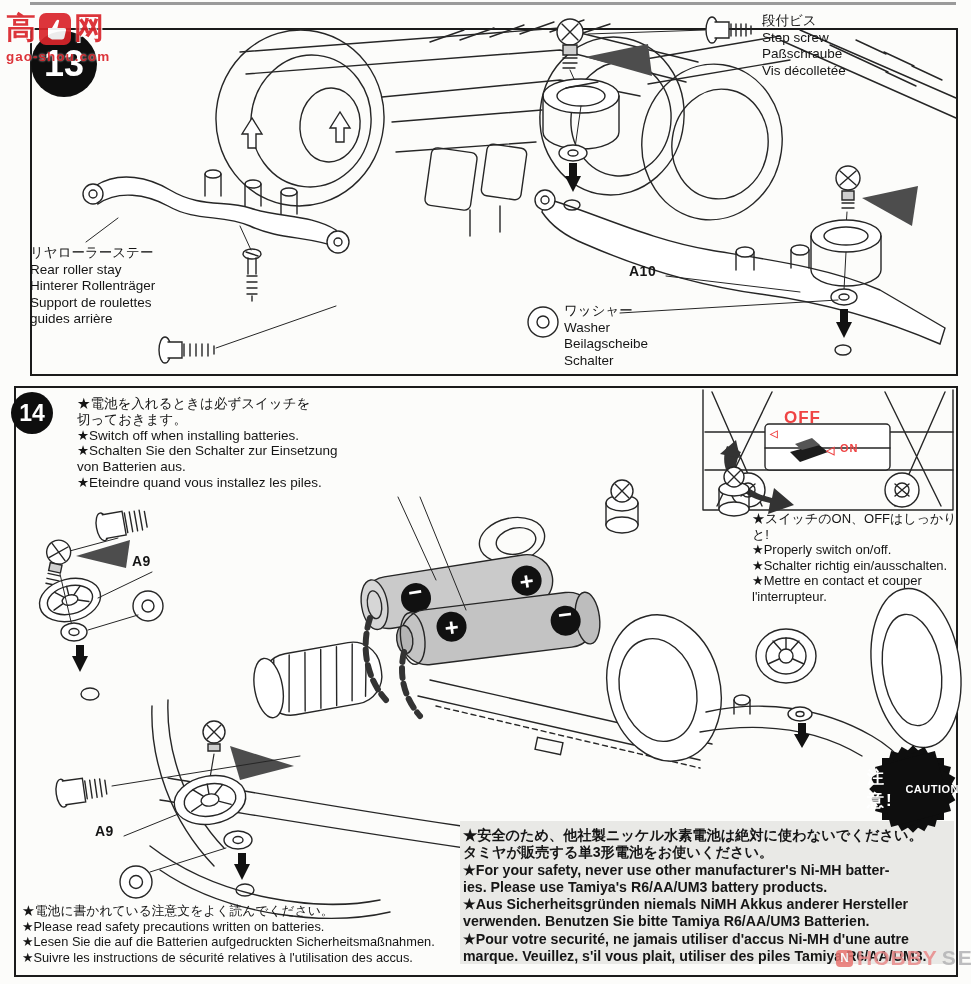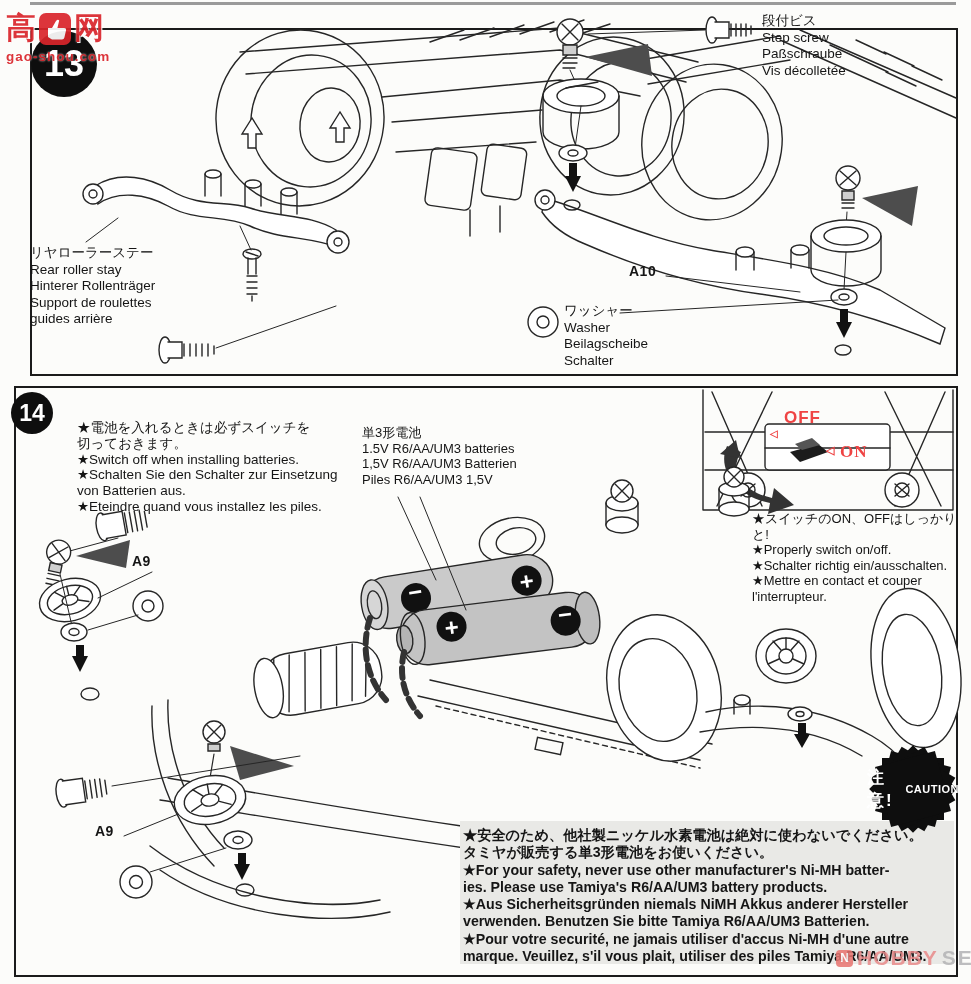--- a/index.html
+++ b/index.html
@@ -331,55 +331,55 @@
 Support de roulettes
 guides arrière</div>
 
   <div class="txt partno" style="left:629px;top:263px;">A10</div>
 
   <div class="txt lbl" style="left:564px;top:303px;">ワッシャー
 Washer
 Beilagscheibe
 Schalter</div>
 
-  <div class="txt lbl" style="left:77px;top:396px;line-height:15.8px;margin-top:24px;">★電池を入れるときは必ずスイッチを
+  <div class="txt lbl" style="left:77px;top:396px;line-height:15.8px;">★電池を入れるときは必ずスイッチを
 切っておきます。
 ★Switch off when installing batteries.
 ★Schalten Sie den Schalter zur Einsetzung
 von Batterien aus.
 ★Eteindre quand vous installez les piles.</div>
 
-  <div class="txt" style="left:362px;top:425px;font-size:13px;line-height:15.6px;">単3形電池
-1.5V R6/AA/UM3 batteries
-1,5V R6/AA/UM3 Batterien
-Piles R6/AA/UM3 1,5V</div>
 
   <div class="switchlbl" style="left:784px;top:408px;font-size:17px;letter-spacing:1px;">OFF</div>
   <div class="switchlbl" style="left:770px;top:428px;font-size:10px;">◁</div>
   <div class="switchlbl" style="left:826px;top:444px;font-size:11px;">◁</div>
-  <div class="switchlbl" style="left:840px;top:442px;font-size:17px;letter-spacing:1px;font-family:Liberation Serif, serif;">ON</div>
+  <div class="switchlbl" style="left:840px;top:442px;font-size:11px;letter-spacing:1px;">ON</div>
 
   <div class="txt" style="left:752px;top:511px;font-size:13px;line-height:15.6px;width:205px;">★スイッチのON、OFFはしっかりと!
 ★Properly switch on/off.
 ★Schalter richtig ein/ausschalten.
 ★Mettre en contact et couper
 l'interrupteur.</div>
 
   <div class="txt partno" style="left:132px;top:553px;">A9</div>
   <div class="txt partno" style="left:95px;top:823px;">A9</div>
 
   <div class="warnbox">★安全のため、他社製ニッケル水素電池は絶対に使わないでください。
 タミヤが販売する単3形電池をお使いください。
 ★For your safety, never use other manufacturer's Ni-MH batter-
 ies. Please use Tamiya's R6/AA/UM3 battery products.
 ★Aus Sicherheitsgründen niemals NiMH Akkus anderer Hersteller
 verwenden. Benutzen Sie bitte Tamiya R6/AA/UM3 Batterien.
 ★Pour votre securité, ne jamais utiliser d'accus Ni-MH d'une autre
 marque. Veuillez, s'il vous plait, utiliser des piles Tamiya R6/AA/UM3.</div>
 
+  <div class="txt" style="left:22px;top:903px;font-size:12.8px;line-height:15.6px;">★電池に書かれている注意文をよく読んでください。
+★Please read safety precautions written on batteries.
+★Lesen Sie die auf die Batterien aufgedruckten Sicherheitsmaßnahmen.
+★Suivre les instructions de sécurité relatives à l'utilisation des accus.</div>
 
   <div class="burst">
     <div class="sq" style="transform:rotate(0deg);"></div>
     <div class="sq" style="transform:rotate(15deg);"></div>
     <div class="sq" style="transform:rotate(30deg);"></div>
     <div class="sq" style="transform:rotate(45deg);"></div>
     <div class="sq" style="transform:rotate(60deg);"></div>
     <div class="sq" style="transform:rotate(75deg);"></div>
     <div class="txt2">
       <span class="ja">注意!</span>

